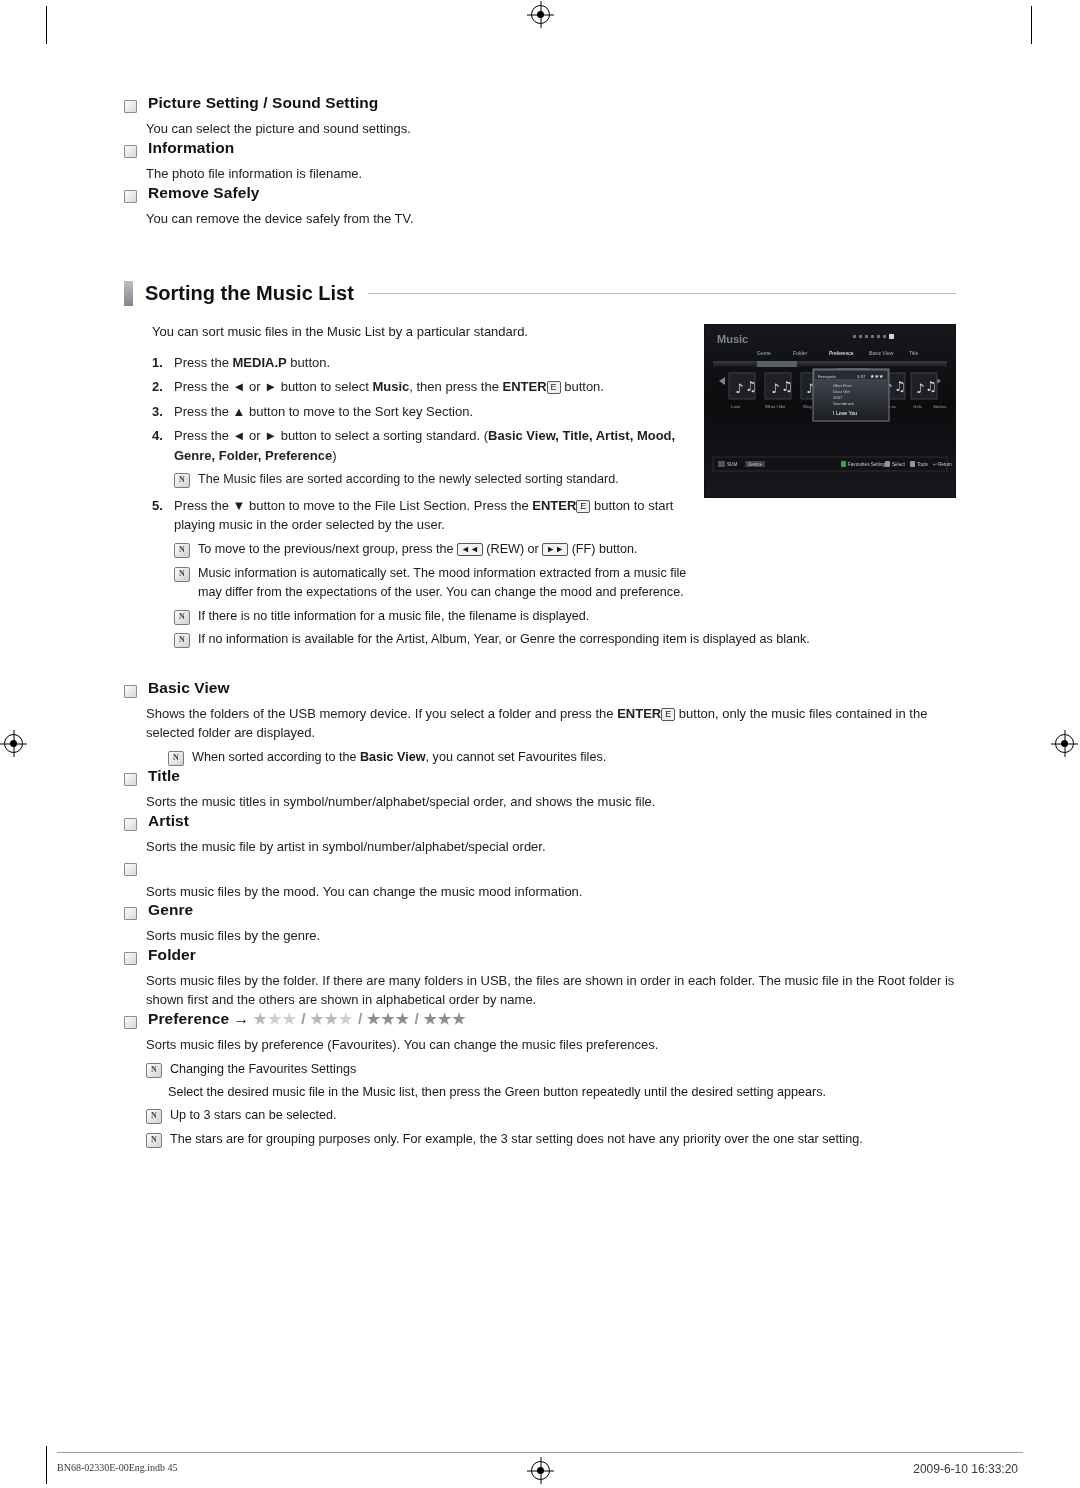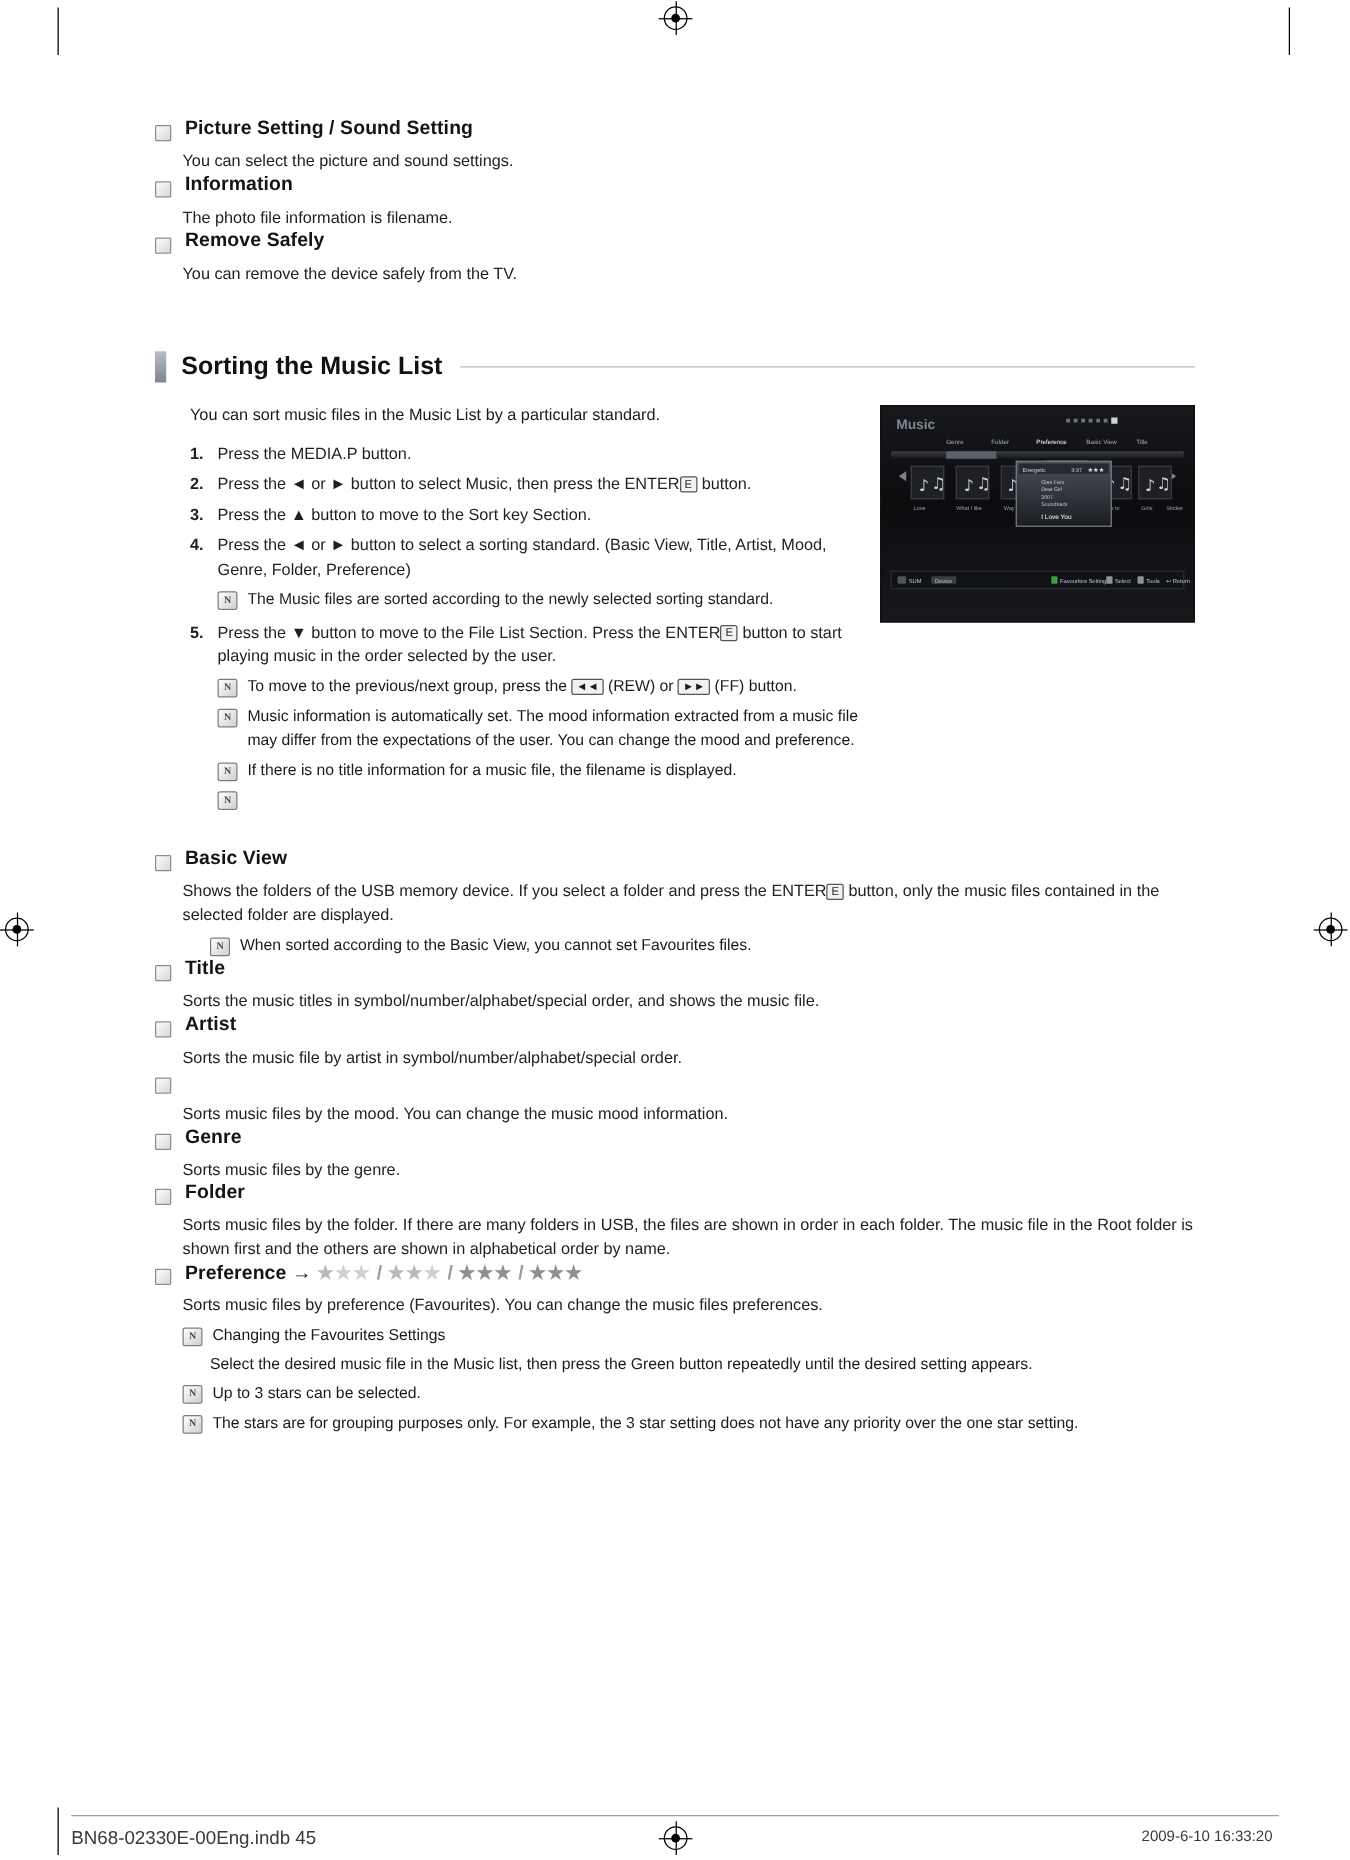--- a/index.html
+++ b/index.html
@@ -59,21 +59,21 @@
   .sectitle .bar { width:9px; height:25px; background:#9aa0a6; margin-right:12px; flex:0 0 9px;
     background:linear-gradient(180deg,#b9bec3,#7f868c); }
   .sectitle h2 { font-size:20px; font-weight:bold; margin:0; color:#111; }
   .sectitle .rule { flex:1 1 auto; height:1px; background:#b9b9b9; margin-left:14px; }
 
   
   .steps { margin:14px 0 0 28px; width:540px; font-size:13px; color:#1f1f1f; }
   .step { display:flex; margin-top:5px; line-height:1.5; }
   .step .num { width:22px; flex:0 0 22px; font-weight:bold; }
   .step .txt { flex:1 1 auto; }
-  b { font-weight:normal; }
+  b { font-weight:bold; }
 
   .note { display:flex; margin-top:5px; line-height:1.5; font-size:12.6px; }
   .note .nicon {
     flex:0 0 14px; width:14px; height:13px; margin-right:8px; margin-top:3px;
     border:1px solid #7c7c7c; border-radius:2px;
     background:linear-gradient(135deg,#ffffff,#cfcfcf);
     font-size:8px; line-height:12px; text-align:center; color:#444; font-weight:bold;
     font-family:"Liberation Serif", serif;
   }
 
@@ -95,21 +95,21 @@
 
   
   .pagebadge {
     position:absolute; left:457px; top:1393px; width:167px; height:52px;
     background:linear-gradient(180deg,#cfd2d4 0%, #b9bdc0 55%, #a9aeb1 100%);
     border-radius:3px;
     display:flex; align-items:center; justify-content:center;
     font-weight:bold; font-size:15px; color:#1d1d1d; letter-spacing:0.5px;
   }
   .footer-left {
-    position:absolute; left:57px; top:1462px; font-size:15px; color:#3a3a3a;
+    position:absolute; left:57px; top:1462px; font-size:10px; color:#3a3a3a;font-family:Liberation Serif, serif;
   }
   .footer-right {
     position:absolute; right:62px; top:1462px; font-size:12px; color:#3a3a3a;
   }
   .footer-rule {
     position:absolute; left:57px; top:1452px; width:966px; height:1px; background:#9e9e9e;
   }
 </style>
 </head>
 <body>
@@ -316,20 +316,21 @@
         </div>
       </div>
 
       <div style="margin-left:50px;width:790px;">
         <div class="note">
           <span class="nicon">N</span>
           <span>If there is no title information for a music file, the filename is displayed.</span>
         </div>
         <div class="note">
           <span class="nicon">N</span>
+          <span>If no information is available for the Artist, Album, Year, or Genre the corresponding item is displayed as blank.</span>
         </div>
       </div>
     </div>
 
     <div style="margin-top:30px;">
       <div class="bullet-row">
         <span class="bullet"></span>
         <h3 class="head">Basic View</h3>
       </div>
       <p class="body" style="width:810px;">Shows the folders of the USB memory device. If you select a folder and press the <b>ENTER</b><span class="key">E</span> button, only the music files contained in the selected folder are displayed.</p>

